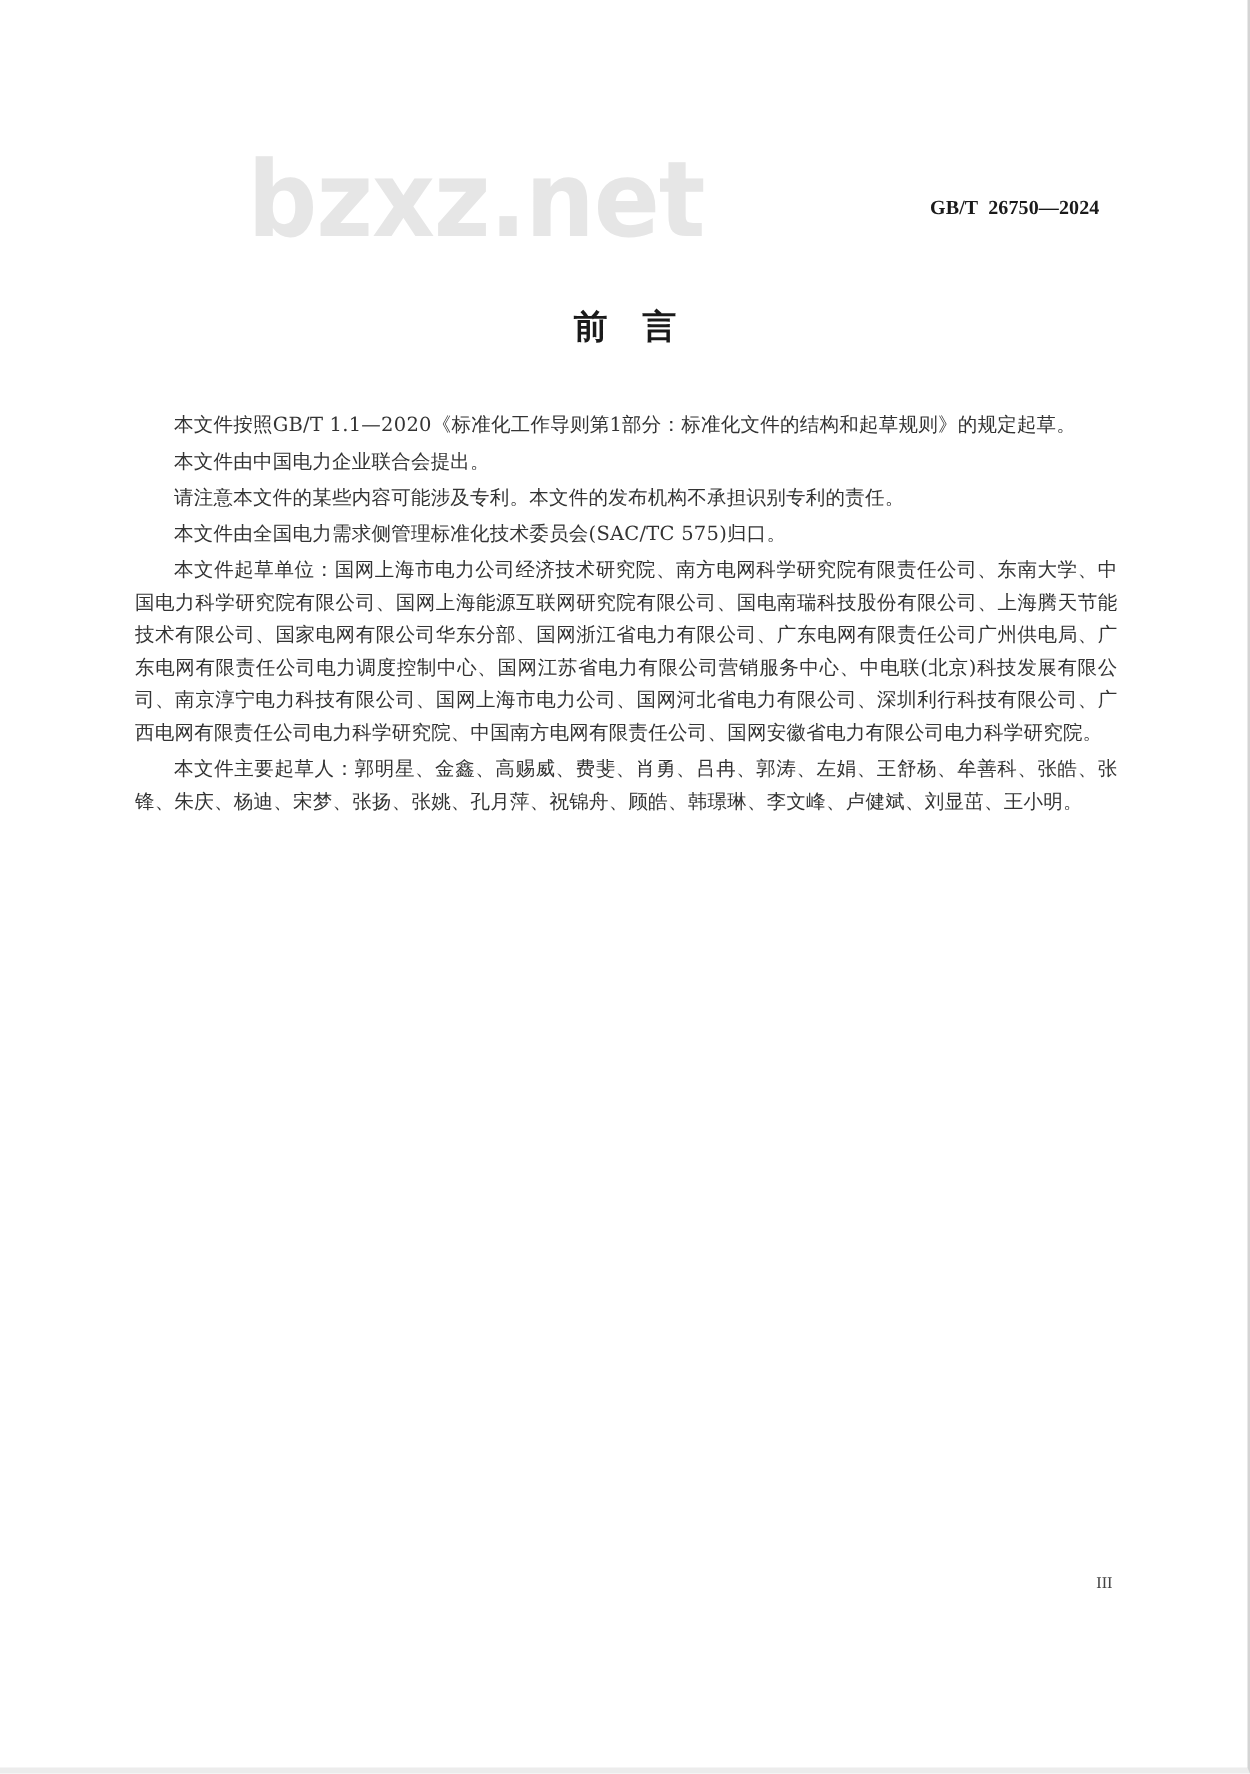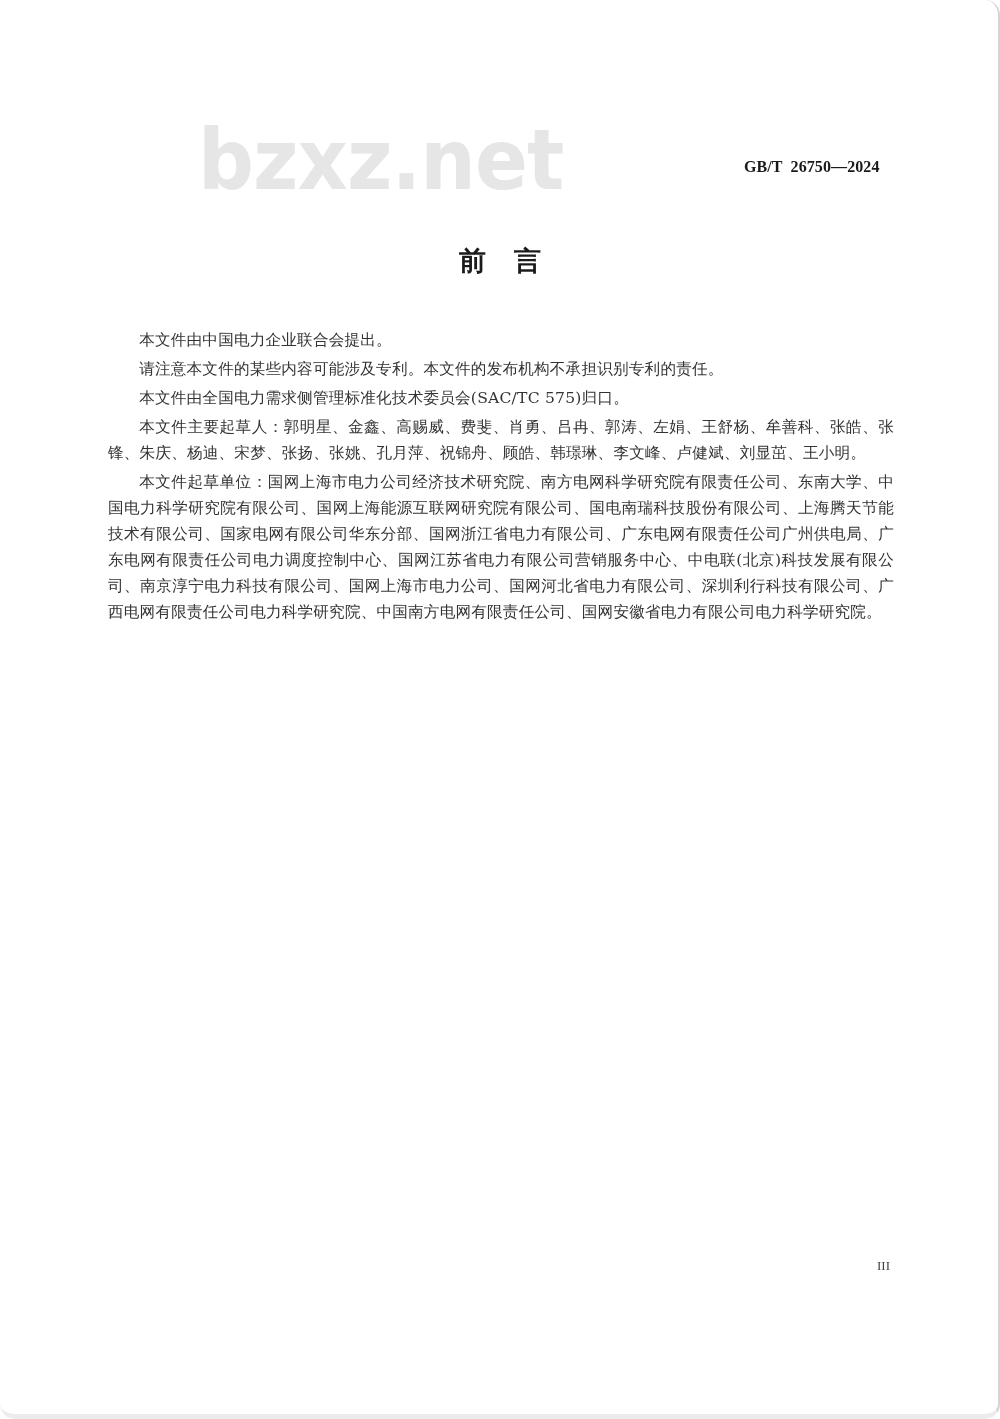--- a/index.html
+++ b/index.html
@@ -17,21 +17,20 @@
     }
     .page {
       position: absolute;
       left: 0;
       top: 0;
       width: 998px;
       height: 1414px;
       background: #ffffff;
       border-right: 2px solid #d4d4d4;
       border-bottom: 5px solid #ececec;
-      border-radius: 15px;
     }
     .watermark {
       position: absolute;
       left: 198px;
       top: 118px;
       font-family: "DejaVu Sans", "Liberation Sans", sans-serif;
       font-weight: bold;
       font-size: 84px;
       letter-spacing: -1px;
       color: #e6e6e6;
@@ -95,22 +94,23 @@
 
 <div class="page">
 
   <div class="watermark">bzxz.net</div>
 
   <div class="std-code">GB/T  26750—2024</div>
 
   <div class="title">前言</div>
 
   <div class="body">
+    <p>本文件按照GB/T 1.1—2020《标准化工作导则第1部分：标准化文件的结构和起草规则》的规定起草。</p>
     <p>本文件由中国电力企业联合会提出。</p>
     <p>请注意本文件的某些内容可能涉及专利。本文件的发布机构不承担识别专利的责任。</p>
     <p>本文件由全国电力需求侧管理标准化技术委员会(SAC/TC 575)归口。</p>
+    <p>本文件起草单位：国网上海市电力公司经济技术研究院、南方电网科学研究院有限责任公司、东南大学、中国电力科学研究院有限公司、国网上海能源互联网研究院有限公司、国电南瑞科技股份有限公司、上海腾天节能技术有限公司、国家电网有限公司华东分部、国网浙江省电力有限公司、广东电网有限责任公司广州供电局、广东电网有限责任公司电力调度控制中心、国网江苏省电力有限公司营销服务中心、中电联(北京)科技发展有限公司、南京淳宁电力科技有限公司、国网上海市电力公司、国网河北省电力有限公司、深圳利行科技有限公司、广西电网有限责任公司电力科学研究院、中国南方电网有限责任公司、国网安徽省电力有限公司电力科学研究院。</p>
     <p>本文件主要起草人：郭明星、金鑫、高赐威、费斐、肖勇、吕冉、郭涛、左娟、王舒杨、牟善科、张皓、张锋、朱庆、杨迪、宋梦、张扬、张姚、孔月萍、祝锦舟、顾皓、韩璟琳、李文峰、卢健斌、刘显茁、王小明。</p>
-    <p>本文件起草单位：国网上海市电力公司经济技术研究院、南方电网科学研究院有限责任公司、东南大学、中国电力科学研究院有限公司、国网上海能源互联网研究院有限公司、国电南瑞科技股份有限公司、上海腾天节能技术有限公司、国家电网有限公司华东分部、国网浙江省电力有限公司、广东电网有限责任公司广州供电局、广东电网有限责任公司电力调度控制中心、国网江苏省电力有限公司营销服务中心、中电联(北京)科技发展有限公司、南京淳宁电力科技有限公司、国网上海市电力公司、国网河北省电力有限公司、深圳利行科技有限公司、广西电网有限责任公司电力科学研究院、中国南方电网有限责任公司、国网安徽省电力有限公司电力科学研究院。</p>
   </div>
 
   <div class="page-num">III</div>
 
 </div>
 
 </body></html>

